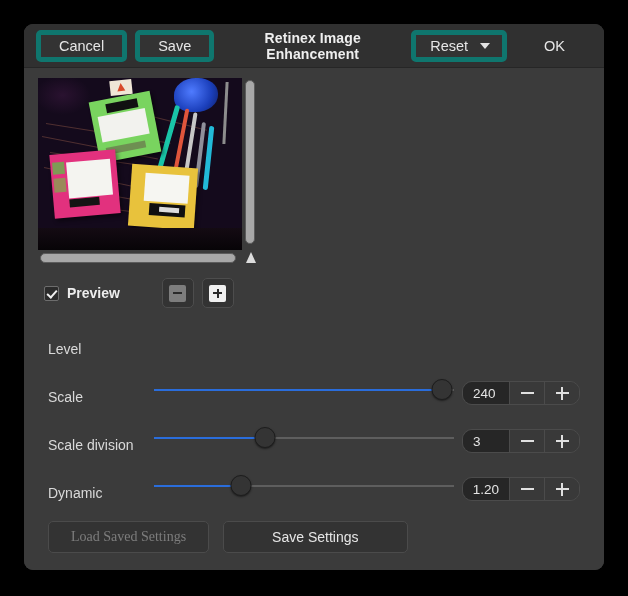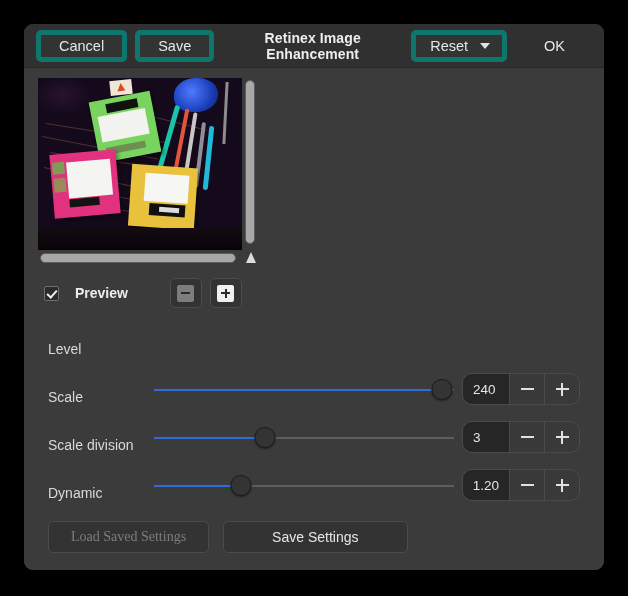--- a/index.html
+++ b/index.html
@@ -201,21 +201,21 @@
   }
 
   
   #preview-row {
     display: flex;
     align-items: center;
     margin-top: 11px;
     height: 32px;
   }
   #preview-check-wrap {
-    display: flex; align-items: center; gap: 16px; cursor: pointer;
+    display: flex; align-items: center; gap: 8px; cursor: pointer;
     margin-left: 6px;
   }
   #preview-box {
     width: 15px; height: 15px;
     background: #2b2b2b;
     border: 1px solid #6d6d6d;
     border-radius: 2px;
     position: relative;
   }
   #preview-box::after {
@@ -306,21 +306,21 @@
     background: #343434;
     border: 1.5px solid #1d1d1d;
     top: 4px;
     transform: translateX(-10.5px);
     box-shadow: 0 1px 2px rgba(0,0,0,.5);
   }
 
   
   .spin {
     display: flex;
-    height: 32px;
+    height: 24px;
     border: 1px solid #4b4b4b;
     border-radius: 10px;
     overflow: hidden;
     flex: 0 0 auto;
   }
   .spin-val {
     background: #262626;
     color: #e4e4e4;
     font-size: 13.5px;
     display: flex; align-items: center;

